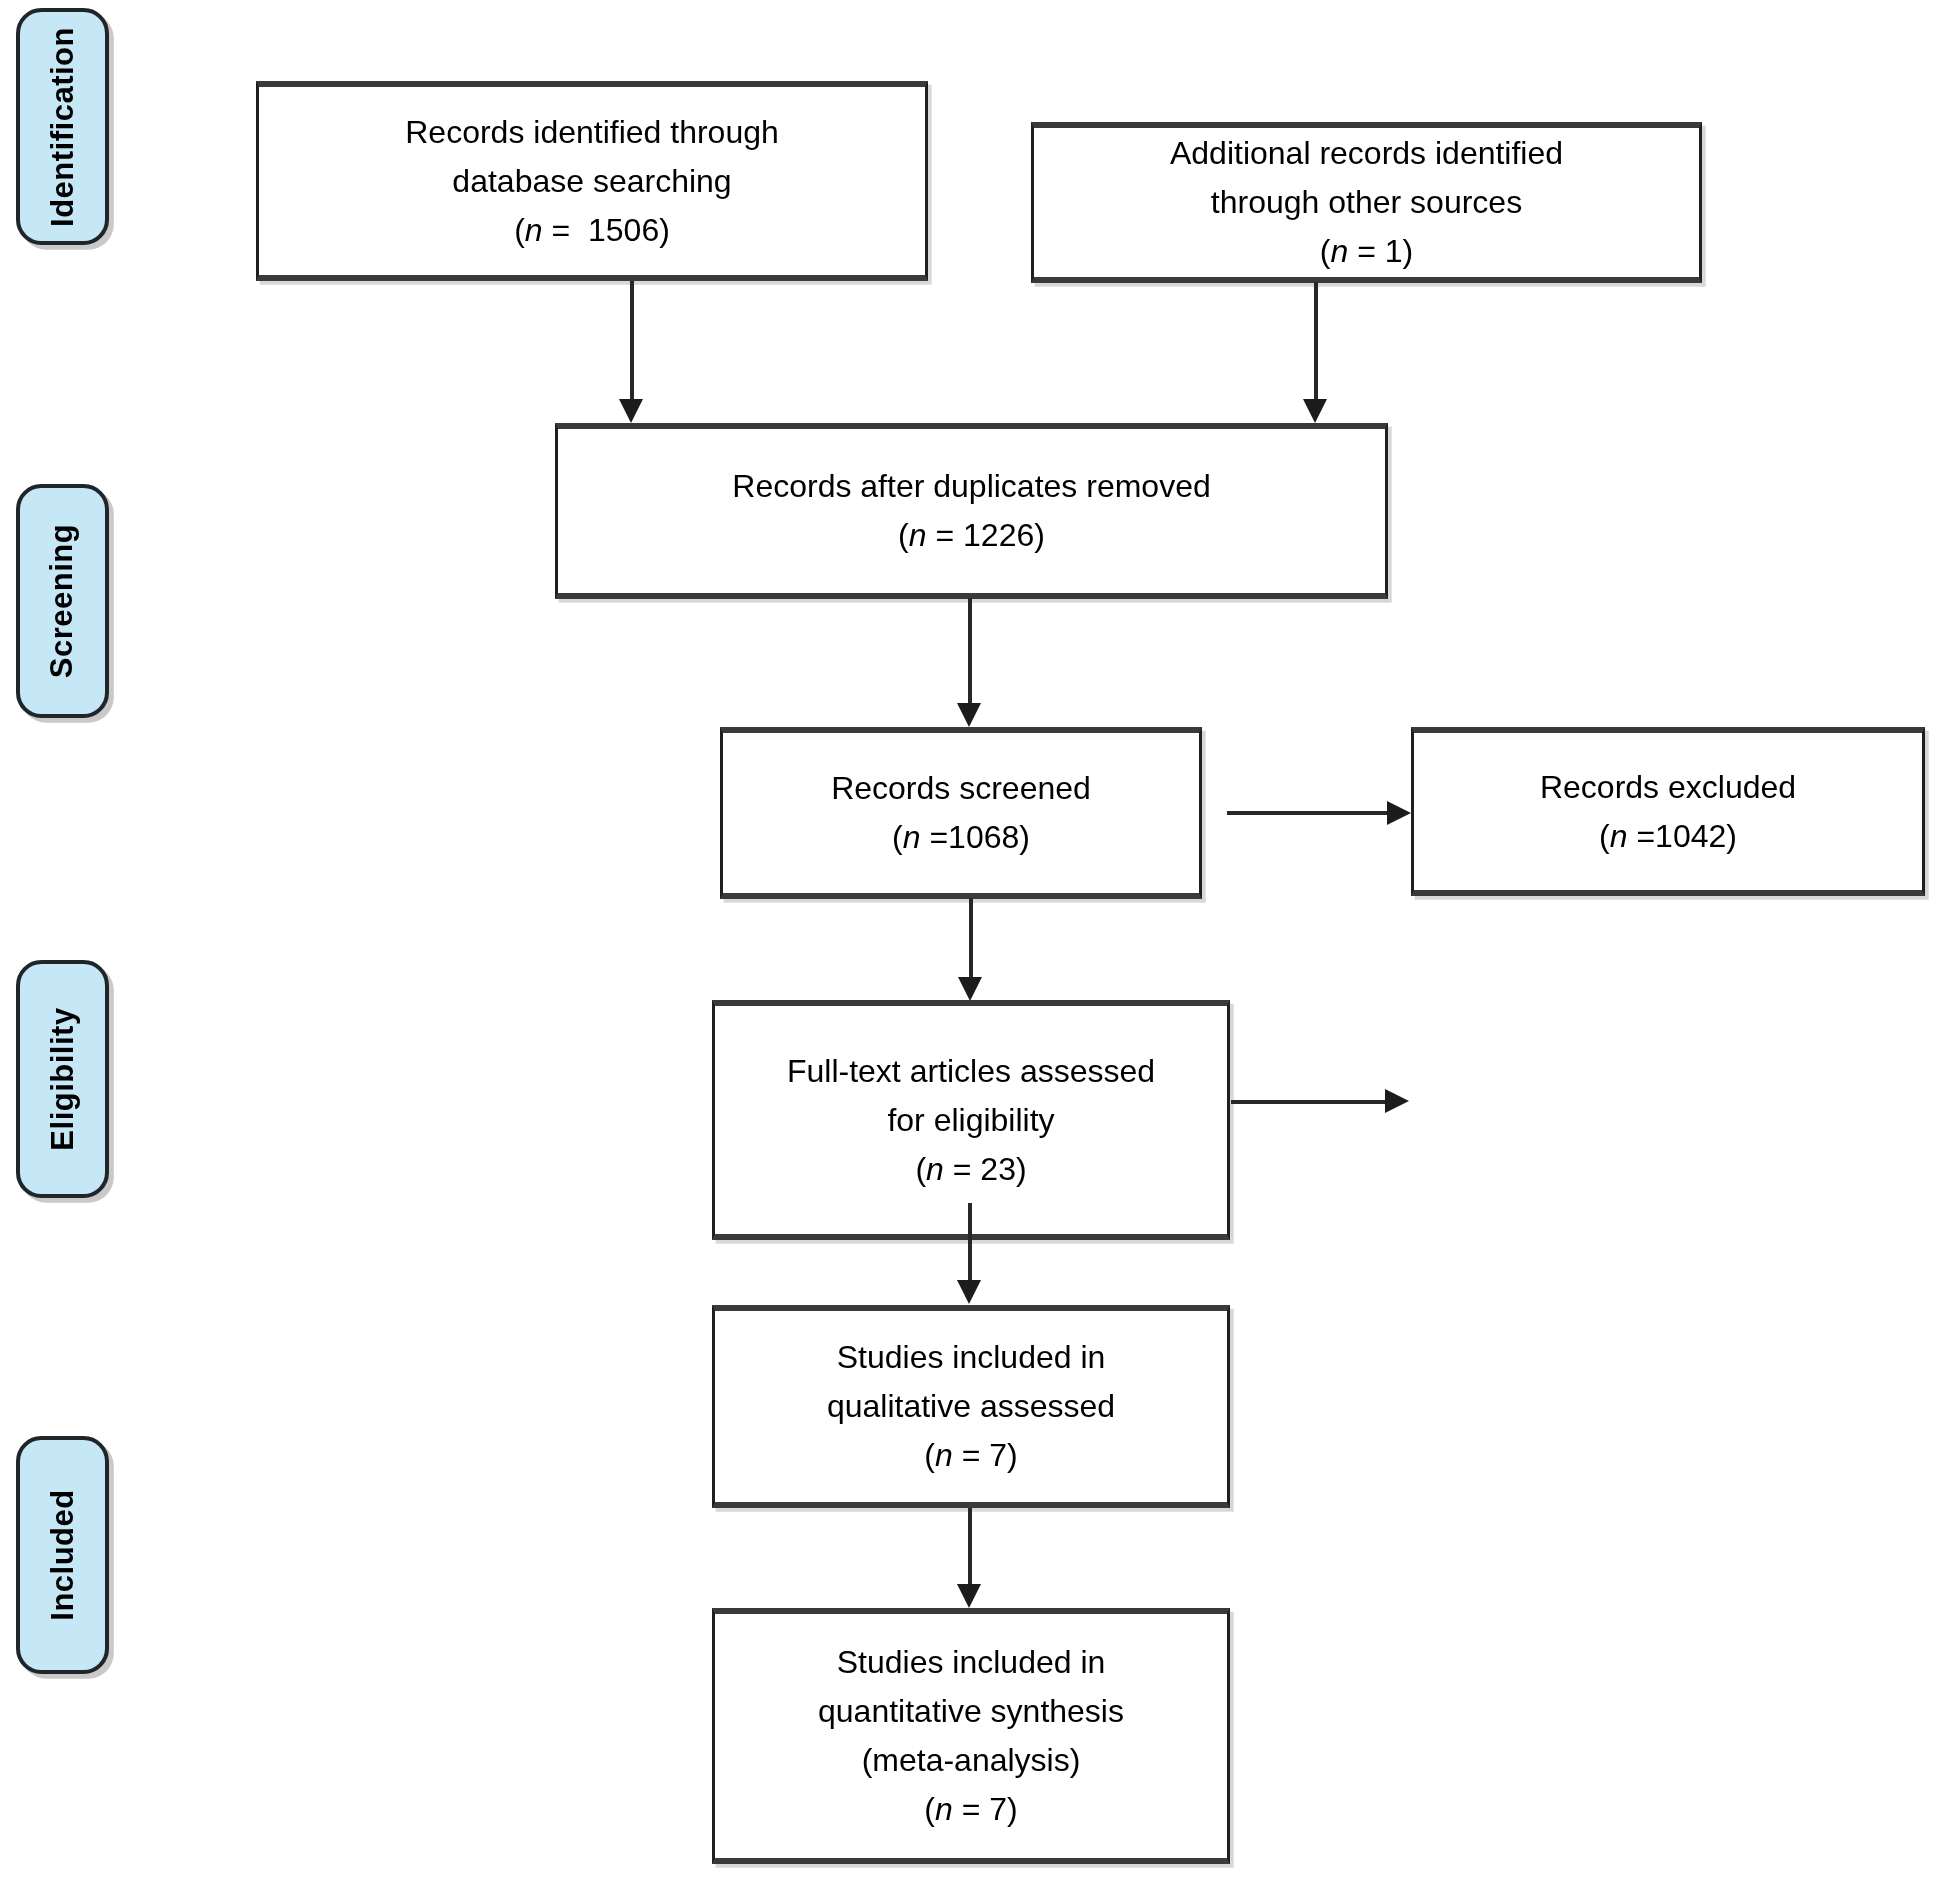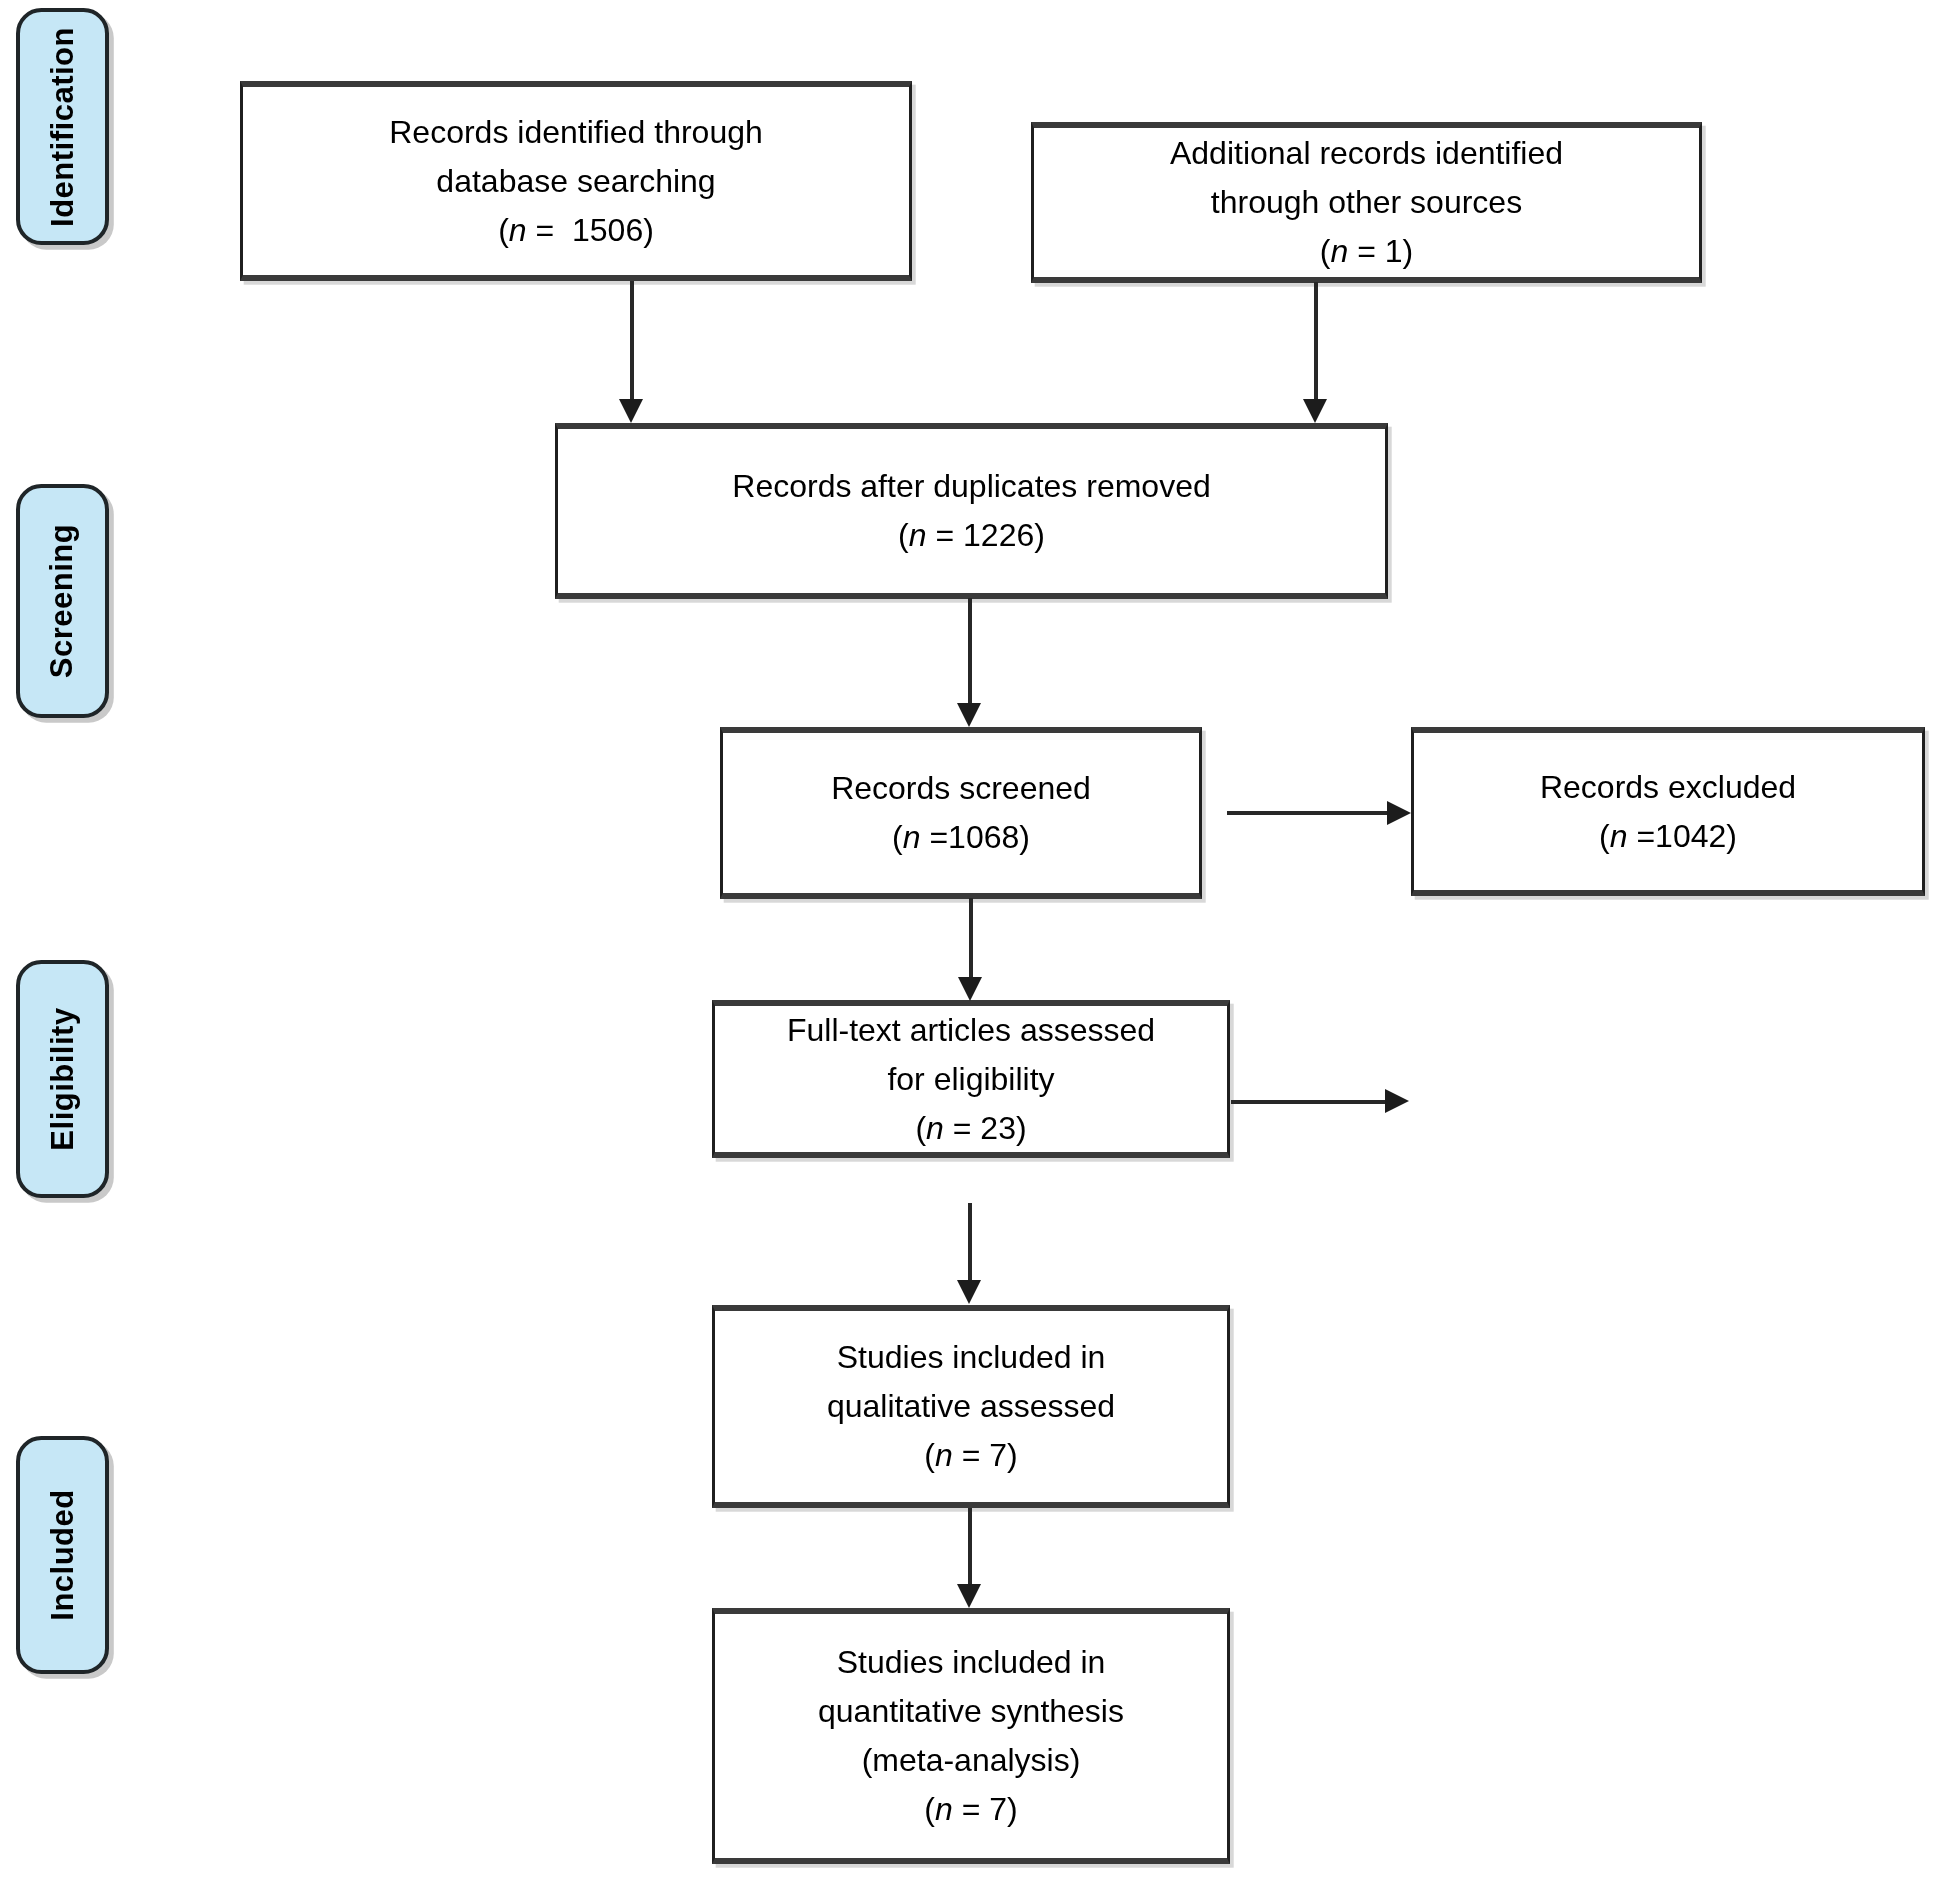--- a/index.html
+++ b/index.html
@@ -52,26 +52,26 @@
     flex-direction: column;
     align-items: center;
     justify-content: center;
     text-align: center;
     font-size: 32px;
     line-height: 49px;
   }
   .flow-box .line, .flow-box .count { white-space: pre; }
   .nvar { font-style: italic; }
 
-  #box-records-identified { left: 240px;  top: 81px;  width: 672px; height: 200px; }
+  #box-records-identified { left: 256px;  top: 81px;  width: 672px; height: 200px; }
   #box-additional-records { left: 1031px; top: 81px;  width: 671px; height: 161px; margin-top: 41px; }
   #box-after-duplicates   { left: 555px; top: 423px;  width: 833px; height: 176px; }
   #box-records-screened   { left: 720px; top: 727px; width: 482px;  height: 172px; }
   #box-records-excluded   { left: 1411px; top: 727px; width: 514px;  height: 169px; }
-  #box-fulltext-assessed  { left: 712px; top: 1000px; width: 518px;  height: 158px; }
+  #box-fulltext-assessed  { left: 712px; top: 1000px; width: 518px;  height: 240px; }
   #box-fulltext-excluded  { left: 1408px; top: 999px; width: 517px;  height: 204px; }
   #box-qualitative        { left: 712px; top: 1305px; width: 518px;  height: 203px; }
   #box-quantitative       { left: 712px; top: 1608px; width: 518px;  height: 256px; }
 
   
   .vline, .hline { position: absolute; background: #272727; }
   .vline { width: 3.7px; }
   .hline { height: 3.7px; }
   .head-down {
     position: absolute; width: 0; height: 0;

